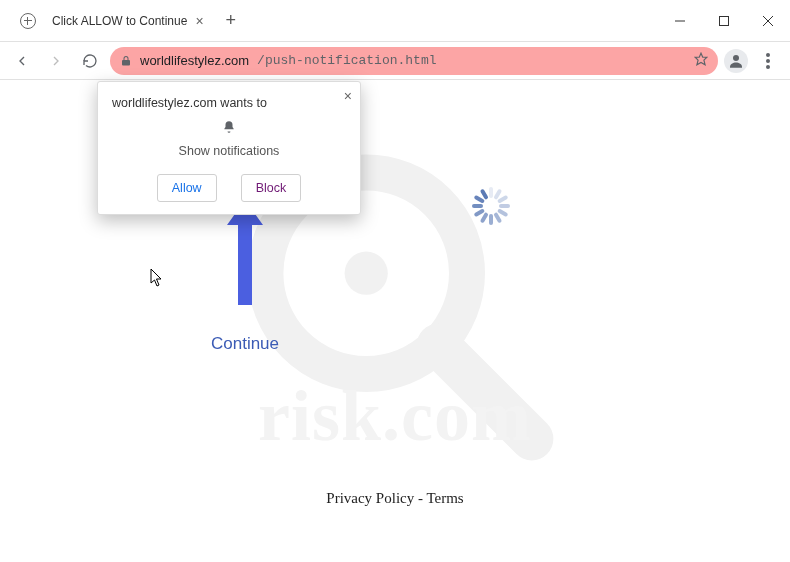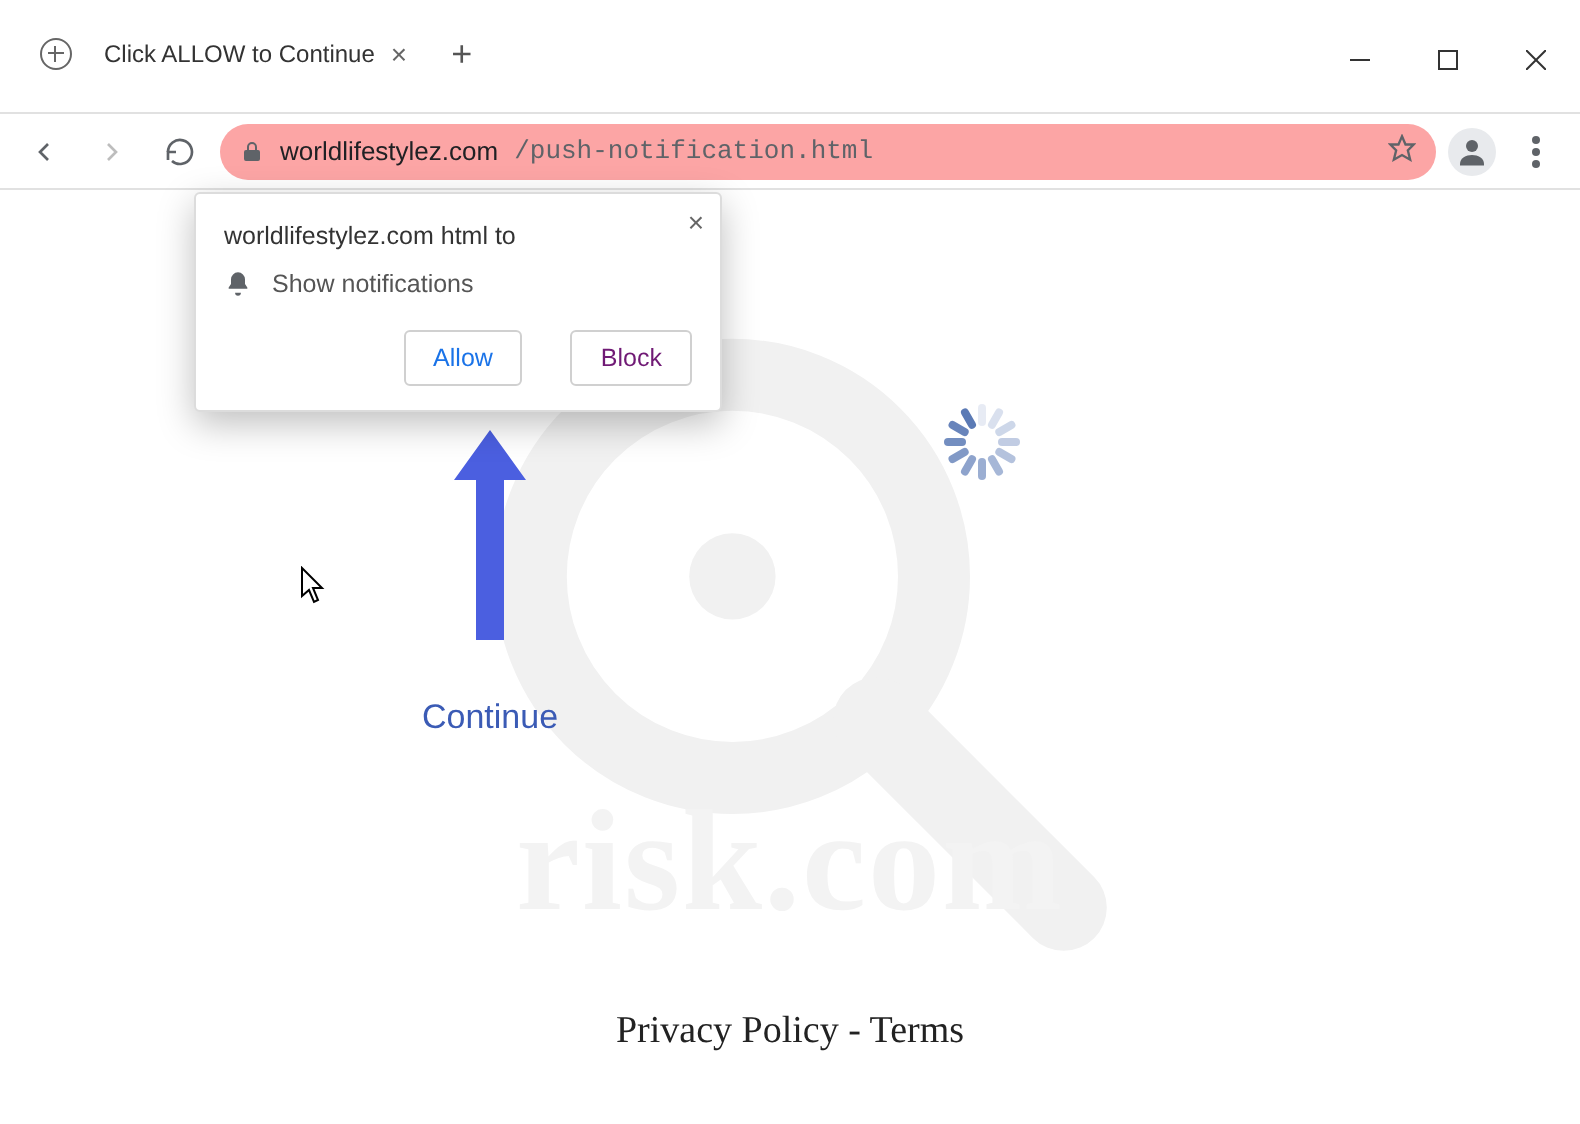--- a/index.html
+++ b/index.html
@@ -1,18 +1,18 @@
 <!DOCTYPE html>
 <html><head>
 <meta charset="utf-8">
 <style>
 * { box-sizing: border-box; margin: 0; padding: 0; font-family: "Segoe UI", Arial, sans-serif; }
 body { width: 790px; height: 562px; background: #fff; overflow: hidden; position: relative; }
 
-.win-title { height: 42px; display: flex; align-items: flex-start; border-bottom: 1px solid #e1e1e1; margin-top: 15px; }
+.win-title { height: 42px; display: flex; align-items: center; border-bottom: 1px solid #e1e1e1; }
 .favicon { width: 16px; height: 16px; margin: 0 8px; border-radius: 50%; border: 1px solid #666; position: relative; }
 .favicon::before { content:""; position:absolute; left:3px; top:6px; width:8px; height:1px; background:#666; }
 .favicon::after { content:""; position:absolute; left:6px; top:3px; width:1px; height:8px; background:#666; }
 .win-title-text { font-size: 12px; color: #333; flex: 0 0 auto; }
 .tab-area { display:flex; align-items:center; gap:8px; padding-left:4px; flex:1; }
 .tab { display:flex; align-items:center; gap:8px; padding: 4px 8px; border-radius: 6px 6px 0 0; }
 .tab-close { color:#666; font-size:14px; cursor:pointer; }
 .new-tab { color:#555; font-size:18px; cursor:pointer; padding:0 6px; }
 .win-ctrls { display:flex; }
 .win-ctrl { width:44px; height:30px; display:flex; align-items:center; justify-content:center; color:#333; cursor:pointer; }
@@ -36,28 +36,28 @@
 .watermark { position:absolute; left:50%; top:45%; transform:translate(-50%,-50%); pointer-events:none; }
 .watermark-text { position:absolute; left:50%; top:68%; transform:translate(-50%,-50%); font-size:72px; font-weight:700; color:#f3f3f3; font-family: Georgia, serif; letter-spacing:1px; pointer-events:none; }
 
 .spinner { position:absolute; left:470px; top:105px; width:42px; height:42px; }
 .spinner div { position:absolute; left:19px; top:2px; width:4px; height:11px; border-radius:2px; background:#5b7ab5; transform-origin: 2px 19px; }
 
 .arrow-wrap { position:absolute; left:225px; top:115px; width:40px; height:120px; }
 .arrow-wrap svg { width:40px; height:120px; }
 .cta-text { position:absolute; left:165px; top:230px; width:160px; text-align:center; font-family: Georgia, serif; font-size:17px; color:#3b5bb5; line-height:1.35; }
 
-.footer { position:absolute; left:0; right:0; top:410px; text-align:center; font-family: Georgia, serif; font-size:19px; color:#222; }
+.footer { position:absolute; left:0; right:0; top:410px; text-align:center; font-family: Georgia, serif; font-size:15px; color:#222; }
 
 .perm-popup { position:absolute; left:97px; top:1px; width:264px; background:#fff; border:1px solid #dcdcdc; border-radius:3px; box-shadow: 0 6px 18px rgba(0,0,0,0.25); padding:14px 14px 12px 14px; font-size:12.5px; color:#333; }
 .perm-close { position:absolute; right:8px; top:6px; color:#666; font-size:14px; cursor:pointer; }
 .perm-prompt { font-size:12.5px; margin-bottom:10px; }
-.perm-row { display:flex; align-items:center; gap:10px; margin-bottom:16px; color:#555; }
+.perm-row { display:flex; align-items:center; gap:10px; margin-bottom:16px; color:#555;flex-direction:column; }
 .perm-row svg { width:14px; height:14px; fill:#5f6368; }
-.perm-actions { display:flex; justify-content:flex-end; gap:24px; }
+.perm-actions { display:flex; justify-content:center; gap:24px; }
 .perm-btn { padding:6px 14px; border:1px solid #d0d0d0; border-radius:3px; background:#fff; font-size:12.5px; cursor:pointer; color:#1a73e8; }
 .perm-btn.block { color:#701a75; }
 
 .cursor { position:absolute; left:150px; top:188px; width:14px; height:20px; pointer-events:none; }
 </style>
 </head>
 <body>
 
 <div class="win-title">
   <div class="tab-area">
@@ -163,21 +163,21 @@
   </div>
   <div class="cta-text">
     <br>
     <span>Continue</span>
   </div>
 
   <div class="footer">Privacy Policy - Terms</div>
 
   <div class="perm-popup">
     <span class="perm-close">×</span>
-    <div class="perm-prompt">worldlifestylez.com html to</div>
+    <div class="perm-prompt">worldlifestylez.com wants to</div>
     <div class="perm-row">
       <svg viewBox="0 0 24 24">
           <path d="M12 2a6 6 0 0 0-6 6v4l-2 3v1h16v-1l-2-3V8a6 6 0 0 0-6-6zm0 20a2.5 2.5 0 0 0 2.5-2.5h-5A2.5 2.5 0 0 0 12 22z"></path>
         </svg>
       <span>Show notifications</span>
     </div>
     <div class="perm-actions">
       <button class="perm-btn">Allow</button>
       <button class="perm-btn block">Block</button>
     </div>

